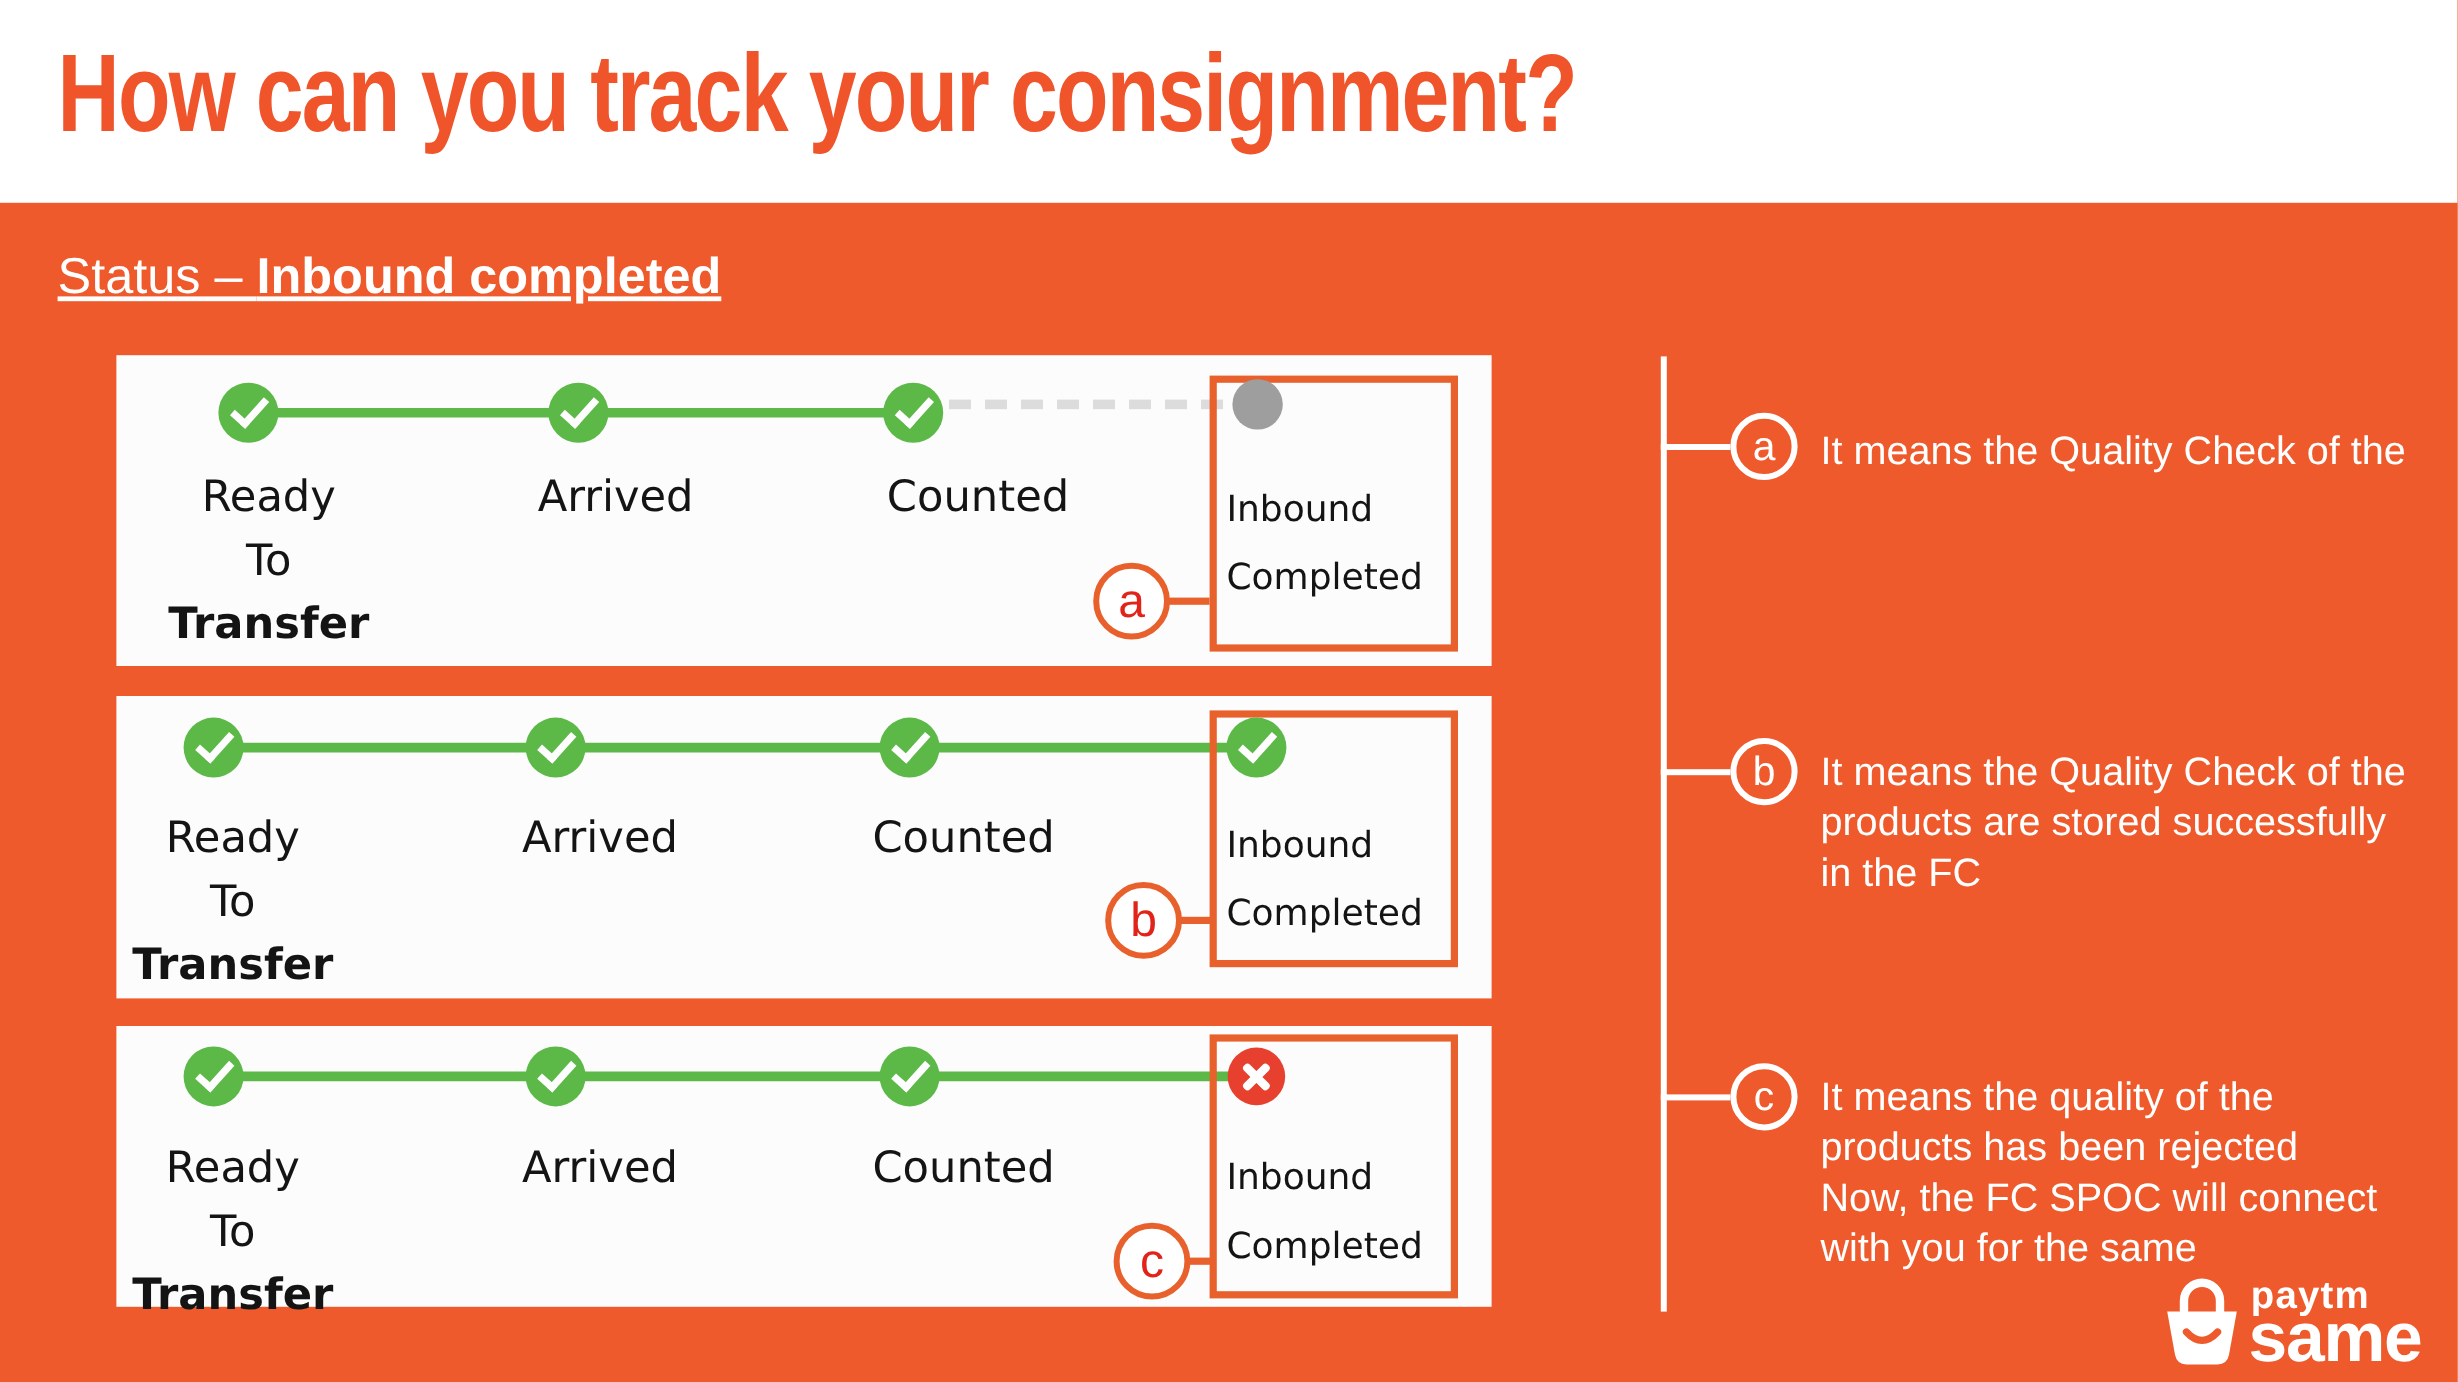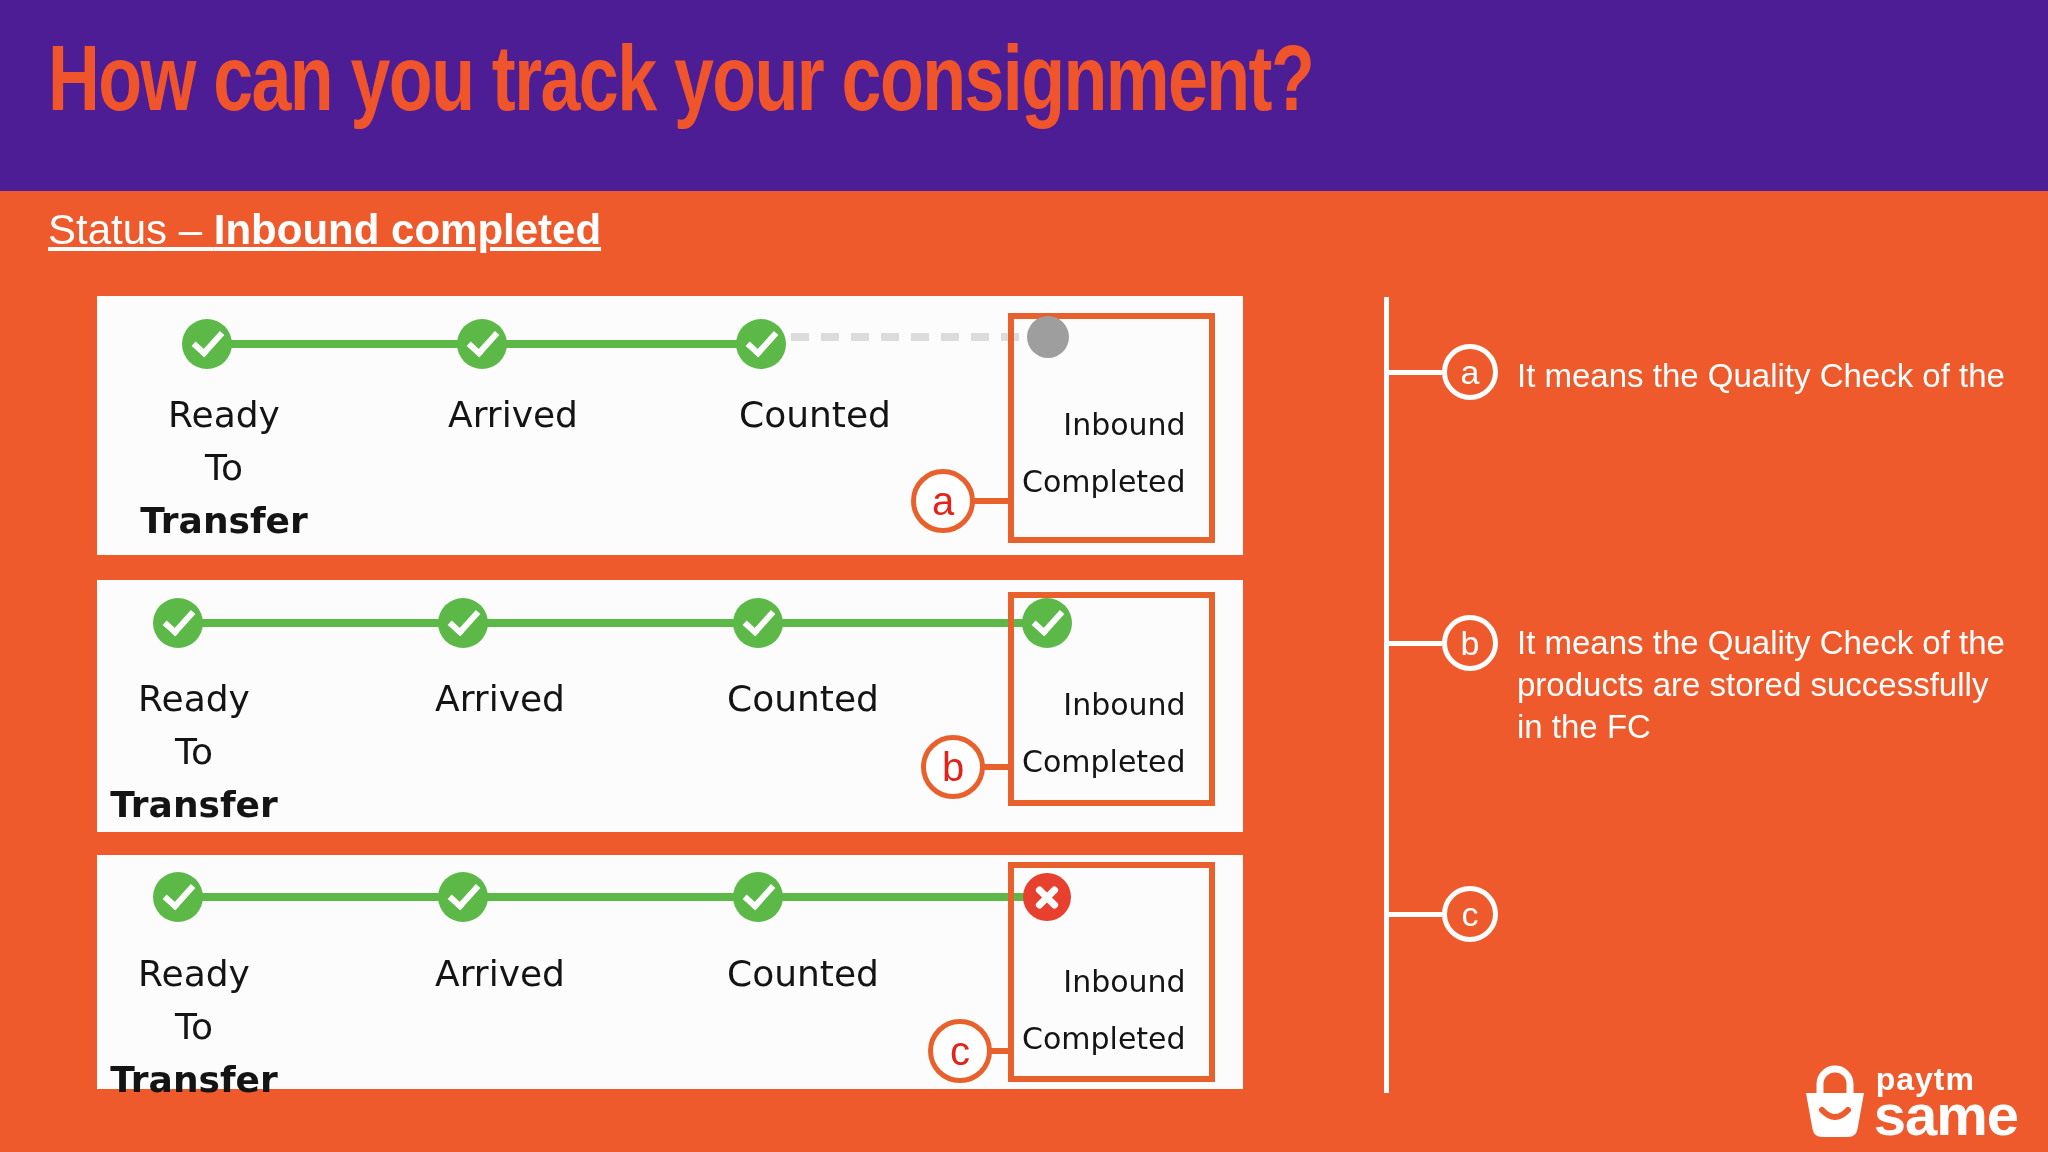--- a/index.html
+++ b/index.html
@@ -1,21 +1,21 @@
 <!DOCTYPE html>
 <html><head>
 <meta charset="utf-8">
 <style>
   html,body { margin:0; padding:0; }
   .slide {
     position:relative; width:2048px; height:1152px; overflow:hidden;
     background:#EE5A2B; font-family:"Liberation Sans", sans-serif;
   }
   
-  .header { position:absolute; left:0; top:0; width:2048px; height:191px; background:#4c1d95; }
+  .header { position:absolute; left:0; top:0; width:2048px; height:169px; background:#ffffff; }
   .title {
     position:absolute; left:48px; top:26px; margin:0;
     font-size:92px; font-weight:bold; color:#F0542B;
     letter-spacing:-2px; white-space:nowrap;
     transform:scaleX(0.78); transform-origin:left top;
   }
   .status { position:absolute; left:48px; top:206px; font-size:42px; color:#ffffff;text-decoration:underline; }
   .status .bold { font-weight:bold; }
 
   
@@ -42,21 +42,21 @@
   .hl-rect { position:absolute; border:6px solid #E8612C; box-sizing:border-box; background:transparent; z-index:2; }
 
   .slabel {
     position:absolute; transform:translateX(-50%); text-align:center; z-index:3;
     font-family:"DejaVu Sans", sans-serif; font-size:36px; color:#141414;
     line-height:53px; white-space:nowrap;
   }
   .slabel span { display:block; }
   .slabel .hvy { font-weight:bold; }
   .slabel4 {
-    position:absolute; text-align:right; z-index:3;
+    position:absolute; text-align:left; z-index:3;
     font-family:"DejaVu Sans", sans-serif; font-size:30px; color:#141414;
     line-height:57px; white-space:nowrap;
   }
   .slabel4 span { display:block; }
 
   .marker {
     position:absolute; width:64px; height:64px; border-radius:50%; box-sizing:border-box;
     border:5px solid #E8612C; background:#fff; z-index:5;
     display:flex; align-items:center; justify-content:center;
     color:#E2231A; font-size:40px; font-family:"Liberation Sans", sans-serif;
@@ -211,20 +211,26 @@
   </div>
   <div class="lg-text" style="top:622px;">
     <span>It means the Quality Check of the</span>
     <span>products are stored successfully</span>
     <span>in the FC</span>
   </div>
 
   <div class="lg-tick" style="top:912px;"></div>
   <div class="lg-circle" style="top:886px;">
     <span>c</span>
+  </div>
+  <div class="lg-text" style="top:893px;">
+    <span>It means the quality of the</span>
+    <span>products has been rejected</span>
+    <span>Now, the FC SPOC will connect</span>
+    <span>with you for the same</span>
   </div>
 
   <div class="logo">
     <svg width="66" height="76" viewBox="0 0 66 76">
       <path d="M18 34 v-12 a15 15 0 0 1 30 0 v12" stroke="#ffffff" stroke-width="7" fill="none"></path>
       <path d="M4 31 h58 l-6.5 36 q-1.6 8 -9.5 8 H20 q-7.9 0 -9.5 -8 z" fill="#ffffff"></path>
       <path d="M20 48 q13 14 26 0" stroke="#EE5A2B" stroke-width="6" fill="none" stroke-linecap="round"></path>
     </svg>
     <div class="logo-texts">
       <span class="logo-top">paytm</span>

